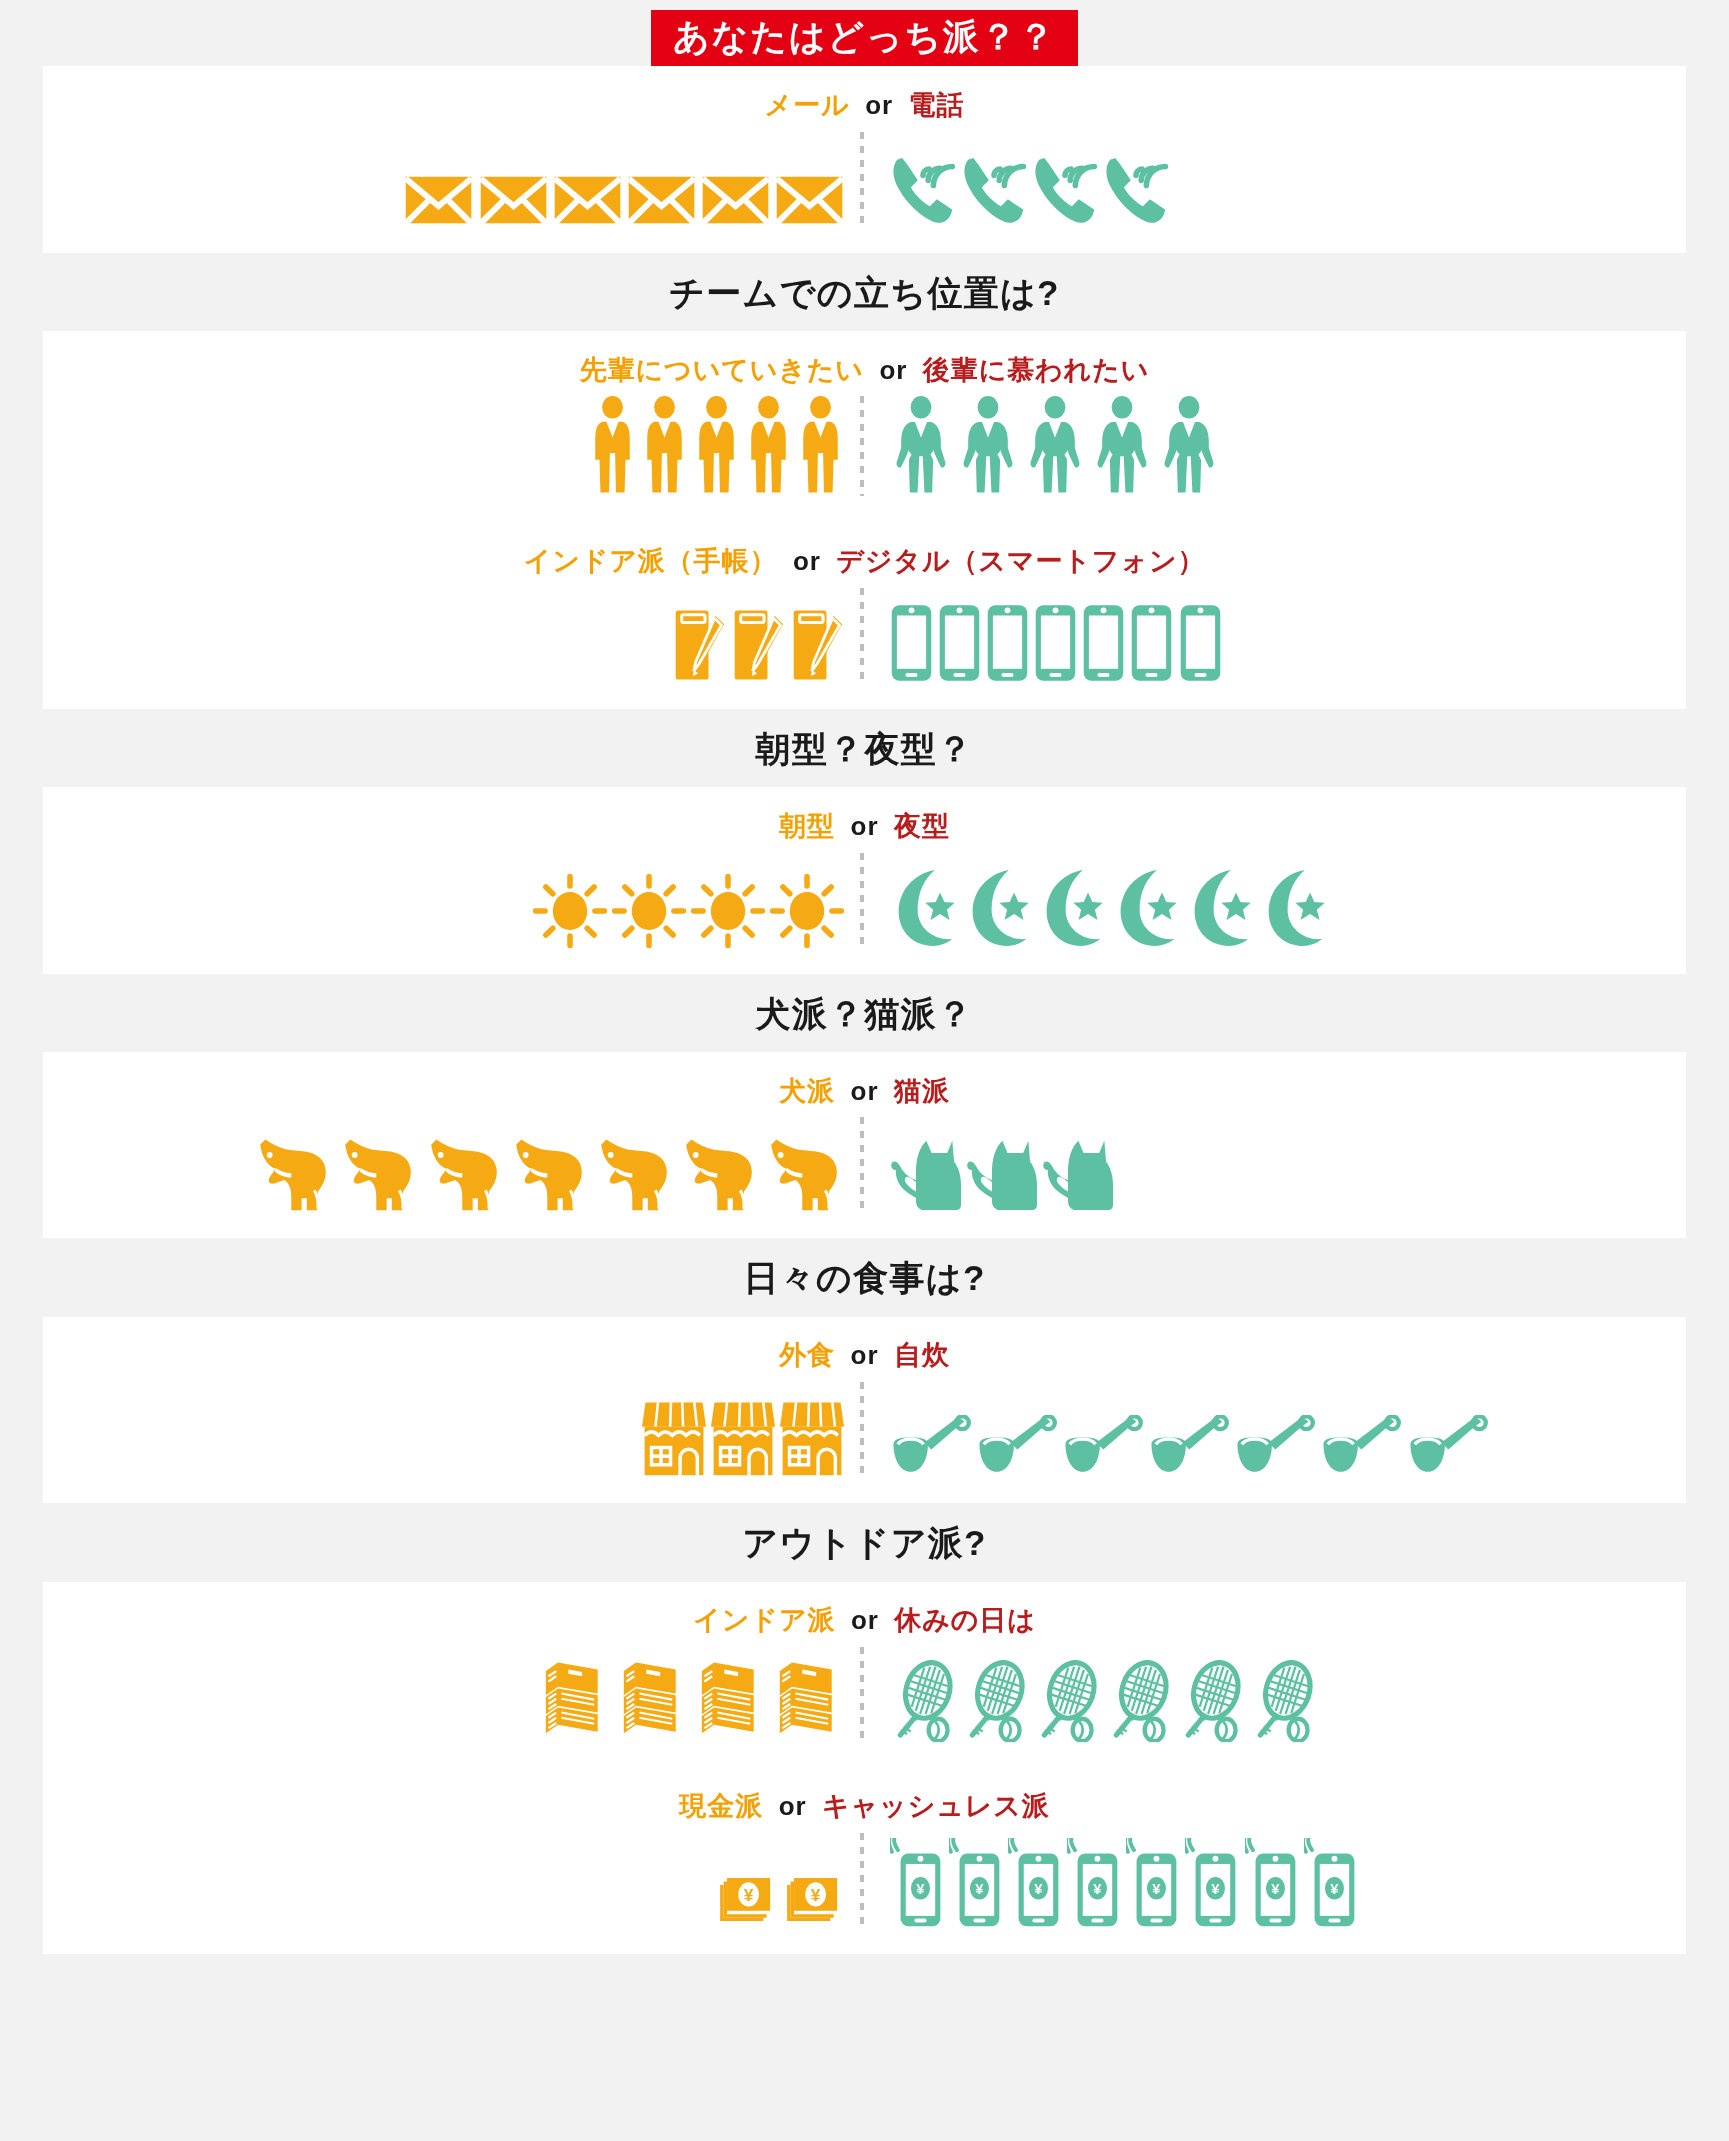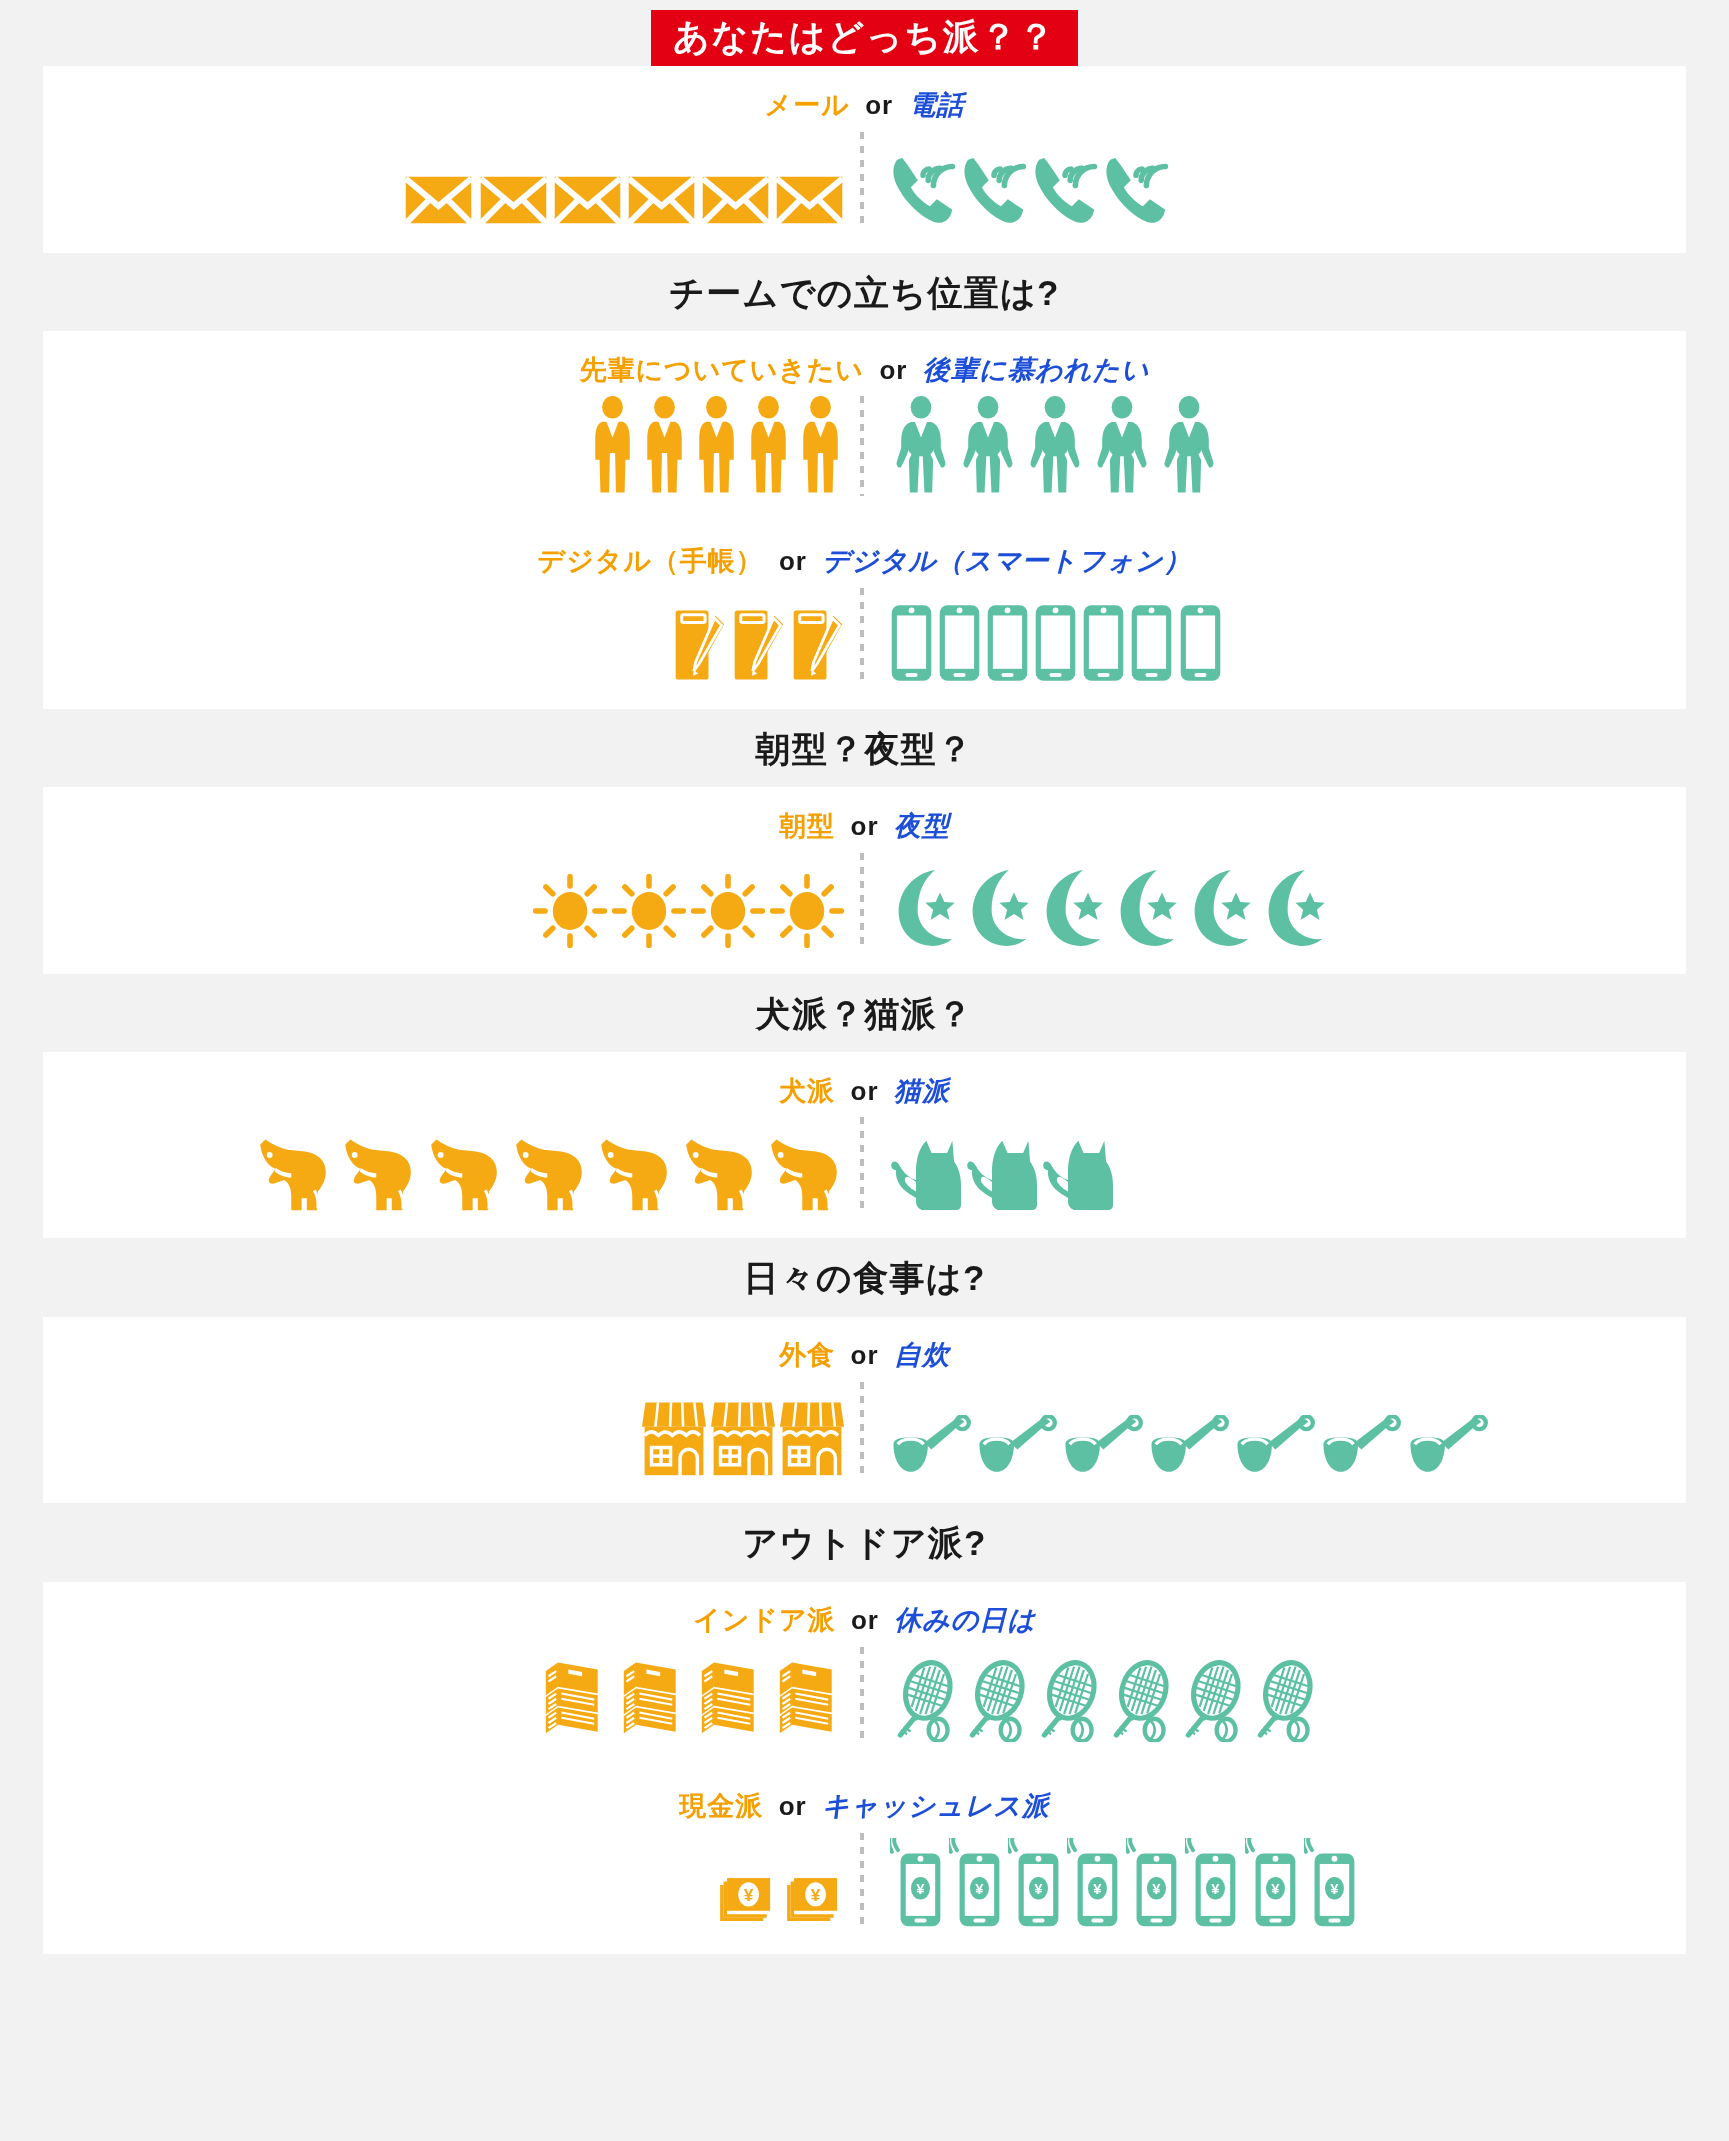--- a/index.html
+++ b/index.html
@@ -57,21 +57,21 @@
     align-items: baseline;
     gap: 15.6px;
     font-size: 27px;
     font-weight: bold;
     letter-spacing: 0.9px;
     margin-bottom: 10.4px;
     line-height: 1.2;
   }
   .lbl-a { color: #f5a000; }
   .lbl-or { color: #1a1a1a; font-size: 26px; font-family: "Liberation Sans", sans-serif; }
-  .lbl-b { color: #1d4ed8; font-style: italic; }
+  .lbl-b { color: #b91c1c; }
 
   
   .iconrow {
     position: relative;
     display: flex;
     align-items: flex-end;
     width: 100%;
     min-height: 95px;
   }
   .side-a {
@@ -287,21 +287,21 @@
                   <path fill="#fff" d="M22 64 L13 82 L17 84 L25 68 Z M50 64 L59 82 L55 84 L47 68 Z"></path>
                 </svg>
               </span>
             </div>
           </div>
         </div>
       </div>
       <div class="section">
         <div class="panel">
           <div class="labels">
-            <span class="lbl-a">デジタル（手帳）</span>
+            <span class="lbl-a">インドア派（手帳）</span>
             <span class="lbl-or">or</span>
             <span class="lbl-b">デジタル（スマートフォン）</span>
           </div>
           <div class="iconrow">
             <div class="side-a">
               <span style="display: block; line-height: 0;">
                 <svg class="ico" width="54" height="76" viewBox="0 0 62 88" xmlns="http://www.w3.org/2000/svg">
                   <rect x="4" y="4" width="38" height="80" rx="3" fill="#f5a913"></rect>
                   <rect x="11" y="9" width="27" height="9" rx="2" fill="none" stroke="#fff" stroke-width="3.5"></rect>
                   <path fill="#f5a913" d="M50 10 L60 20 L32 70 L22 80 L24 66 Z"></path>

